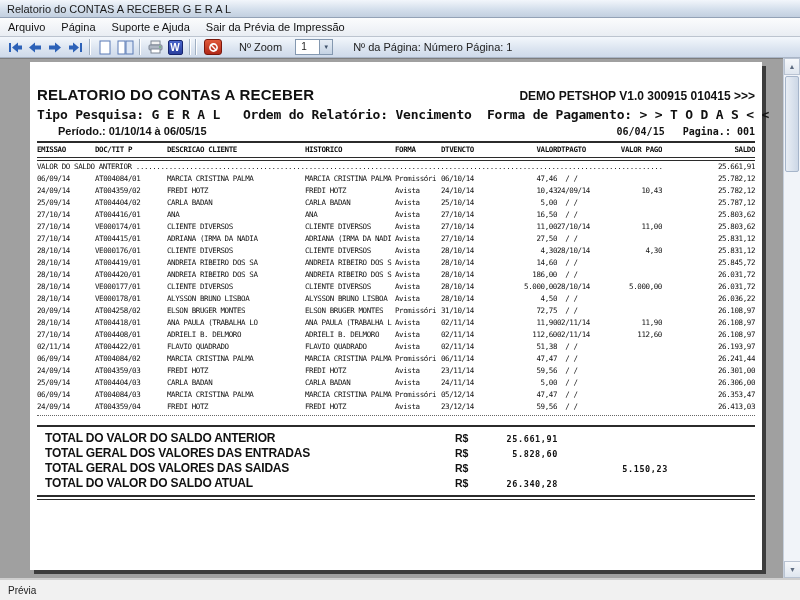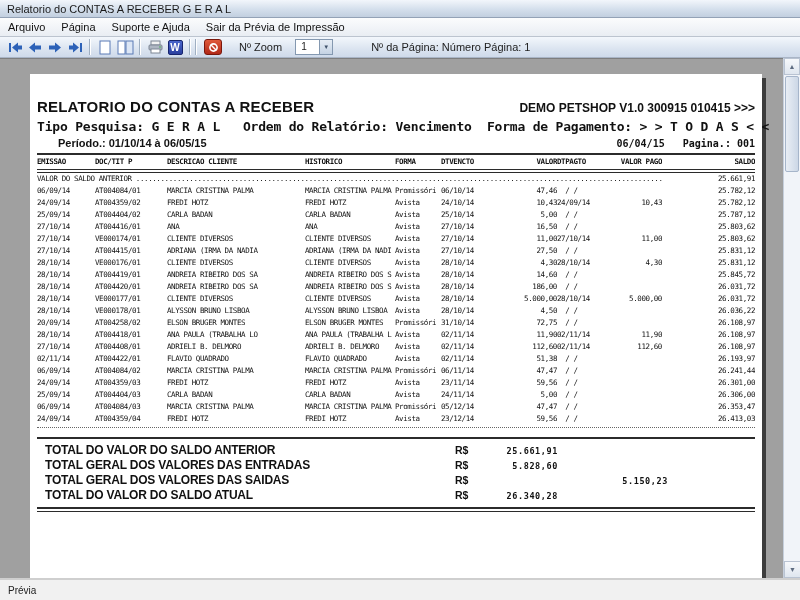--- a/index.html
+++ b/index.html
@@ -16,33 +16,33 @@
   
   .toolbar { height:21px; flex:0 0 21px; background:linear-gradient(#f3f7fc,#dbe4f0 60%,#cfdaea); border-bottom:1px solid #a9b5c6; display:flex; align-items:center; font-size:11px; color:#222; padding-left:5px; }
   .tbtn { width:20px; height:18px; display:flex; align-items:center; justify-content:center; border:1px solid transparent; border-radius:2px; }
   .tsep { width:2px; height:16px; border-left:1px solid #9fafc2; border-right:1px solid #fff; margin:0 4px; }
   .wicon { width:15px; height:15px; background:linear-gradient(#4a66cc,#2a3f9e); border:1px solid #16246e; color:#fff; font-size:10px; font-weight:bold; display:flex; align-items:center; justify-content:center; border-radius:2px; }
   .exiticon { width:18px; height:16px; background:linear-gradient(#e0593a,#b02818); border:1px solid #7a170c; border-radius:3px; display:flex; align-items:center; justify-content:center; }
   .zoombox { display:flex; align-items:center; margin-left:14px;gap:8px; }
   .zoomdd { width:38px; height:16px; background:#fff; border:1px solid #8498b0; display:flex; margin-left:5px; }
   .zoomval { flex:1; font-size:10px; padding:1px 0 0 5px; }
   .zoomarrow { width:13px; background:linear-gradient(#e6edf5,#c5d3e4); border-left:1px solid #8498b0; font-size:6px; color:#41536b; display:flex; align-items:center; justify-content:center; }
-  .pageinfo { margin-left:38px; }
+  .pageinfo { margin-left:20px; }
 
   
   .content { flex:1 1 auto; position:relative; background:#a0a0a0; box-shadow:inset 0 1px 0 #7e7e7e; overflow:hidden; }
 
   
   .vscroll { position:absolute; top:0; right:0; bottom:0; width:17px; background:#f1f4f9; border-left:1px solid #c6cfdc; }
   .sbtn { height:17px; width:100%; background:linear-gradient(#f6f8fb,#dfe6ef); border:1px solid #b9c3d2; font-size:7px; color:#5d6b80; display:flex; align-items:center; justify-content:center; }
   .sbtn.down { position:absolute; bottom:0; }
   .sthumb { position:absolute; top:18px; left:1px; width:14px; height:96px; background:linear-gradient(90deg,#e9eef5,#ccd7e6); border:1px solid #a6b5ca; border-radius:2px; }
 
   
-  .page { position:absolute; left:30px; top:16px; width:732px; height:508px; background:#fff; box-shadow:4px 4px 0 #3c3c3c; padding:24px 7px 0 7px; color:#111; }
+  .page { position:absolute; left:30px; top:4px; width:732px; height:508px; background:#fff; box-shadow:4px 4px 0 #3c3c3c; padding:24px 7px 0 7px; color:#111; }
 
   .rep-head { display:flex; justify-content:space-between; align-items:baseline; }
   .rep-title { font-size:15px; font-weight:bold; letter-spacing:.2px; }
   .rep-demo { font-size:12px; font-weight:bold; }
   .rep-filter { font-family:"DejaVu Sans Mono","Liberation Mono",monospace; font-size:13px; letter-spacing:-0.2px; font-weight:bold; margin-top:4px; white-space:pre; }
   .rep-period-row { display:flex; justify-content:space-between; align-items:baseline; margin-top:3px; }
   .rep-period { font-size:11px; font-weight:bold;margin-left:21px; }
   .rep-datepage { font-family:"DejaVu Sans Mono","Liberation Mono",monospace; font-size:10px; font-weight:bold; white-space:pre; }
   .hline2 { border-top:2px solid #2b2b2b; margin-top:4px; }
   .dblline { height:4px; border-top:1px solid #2b2b2b; border-bottom:1px solid #2b2b2b; }

